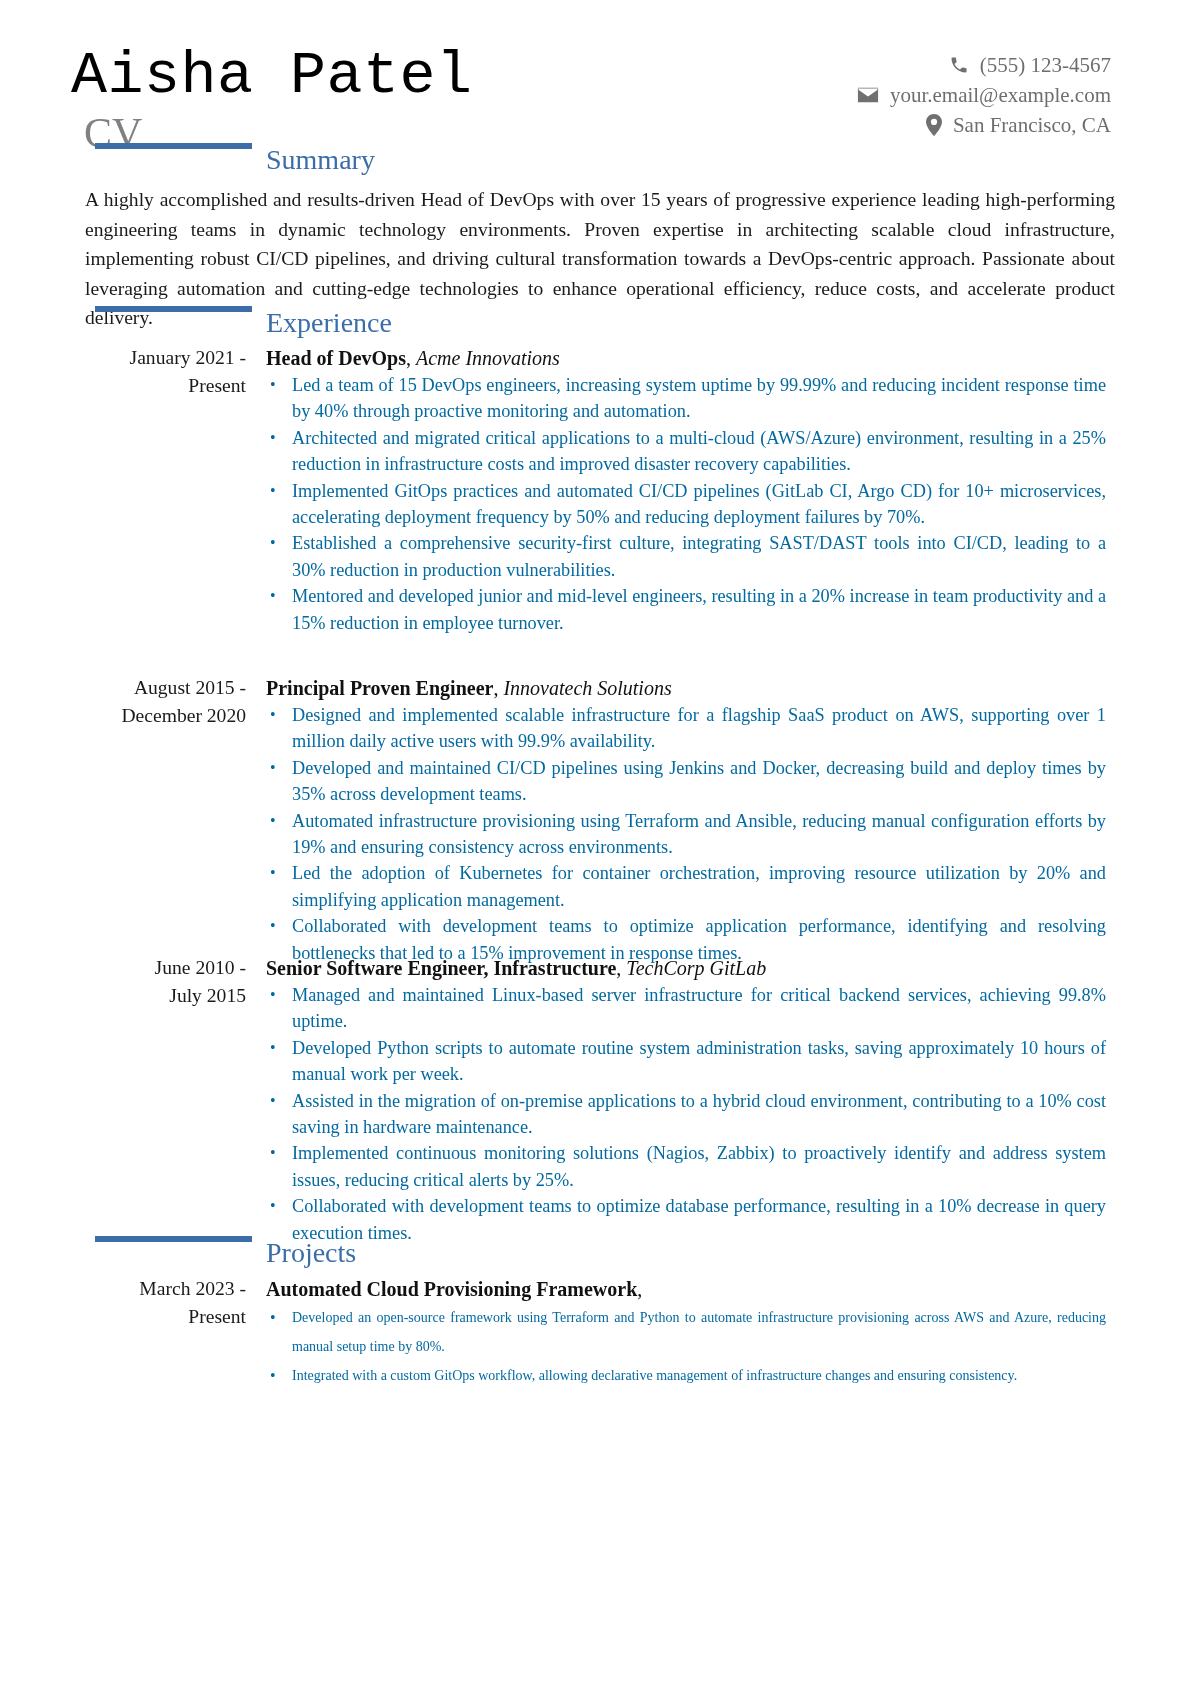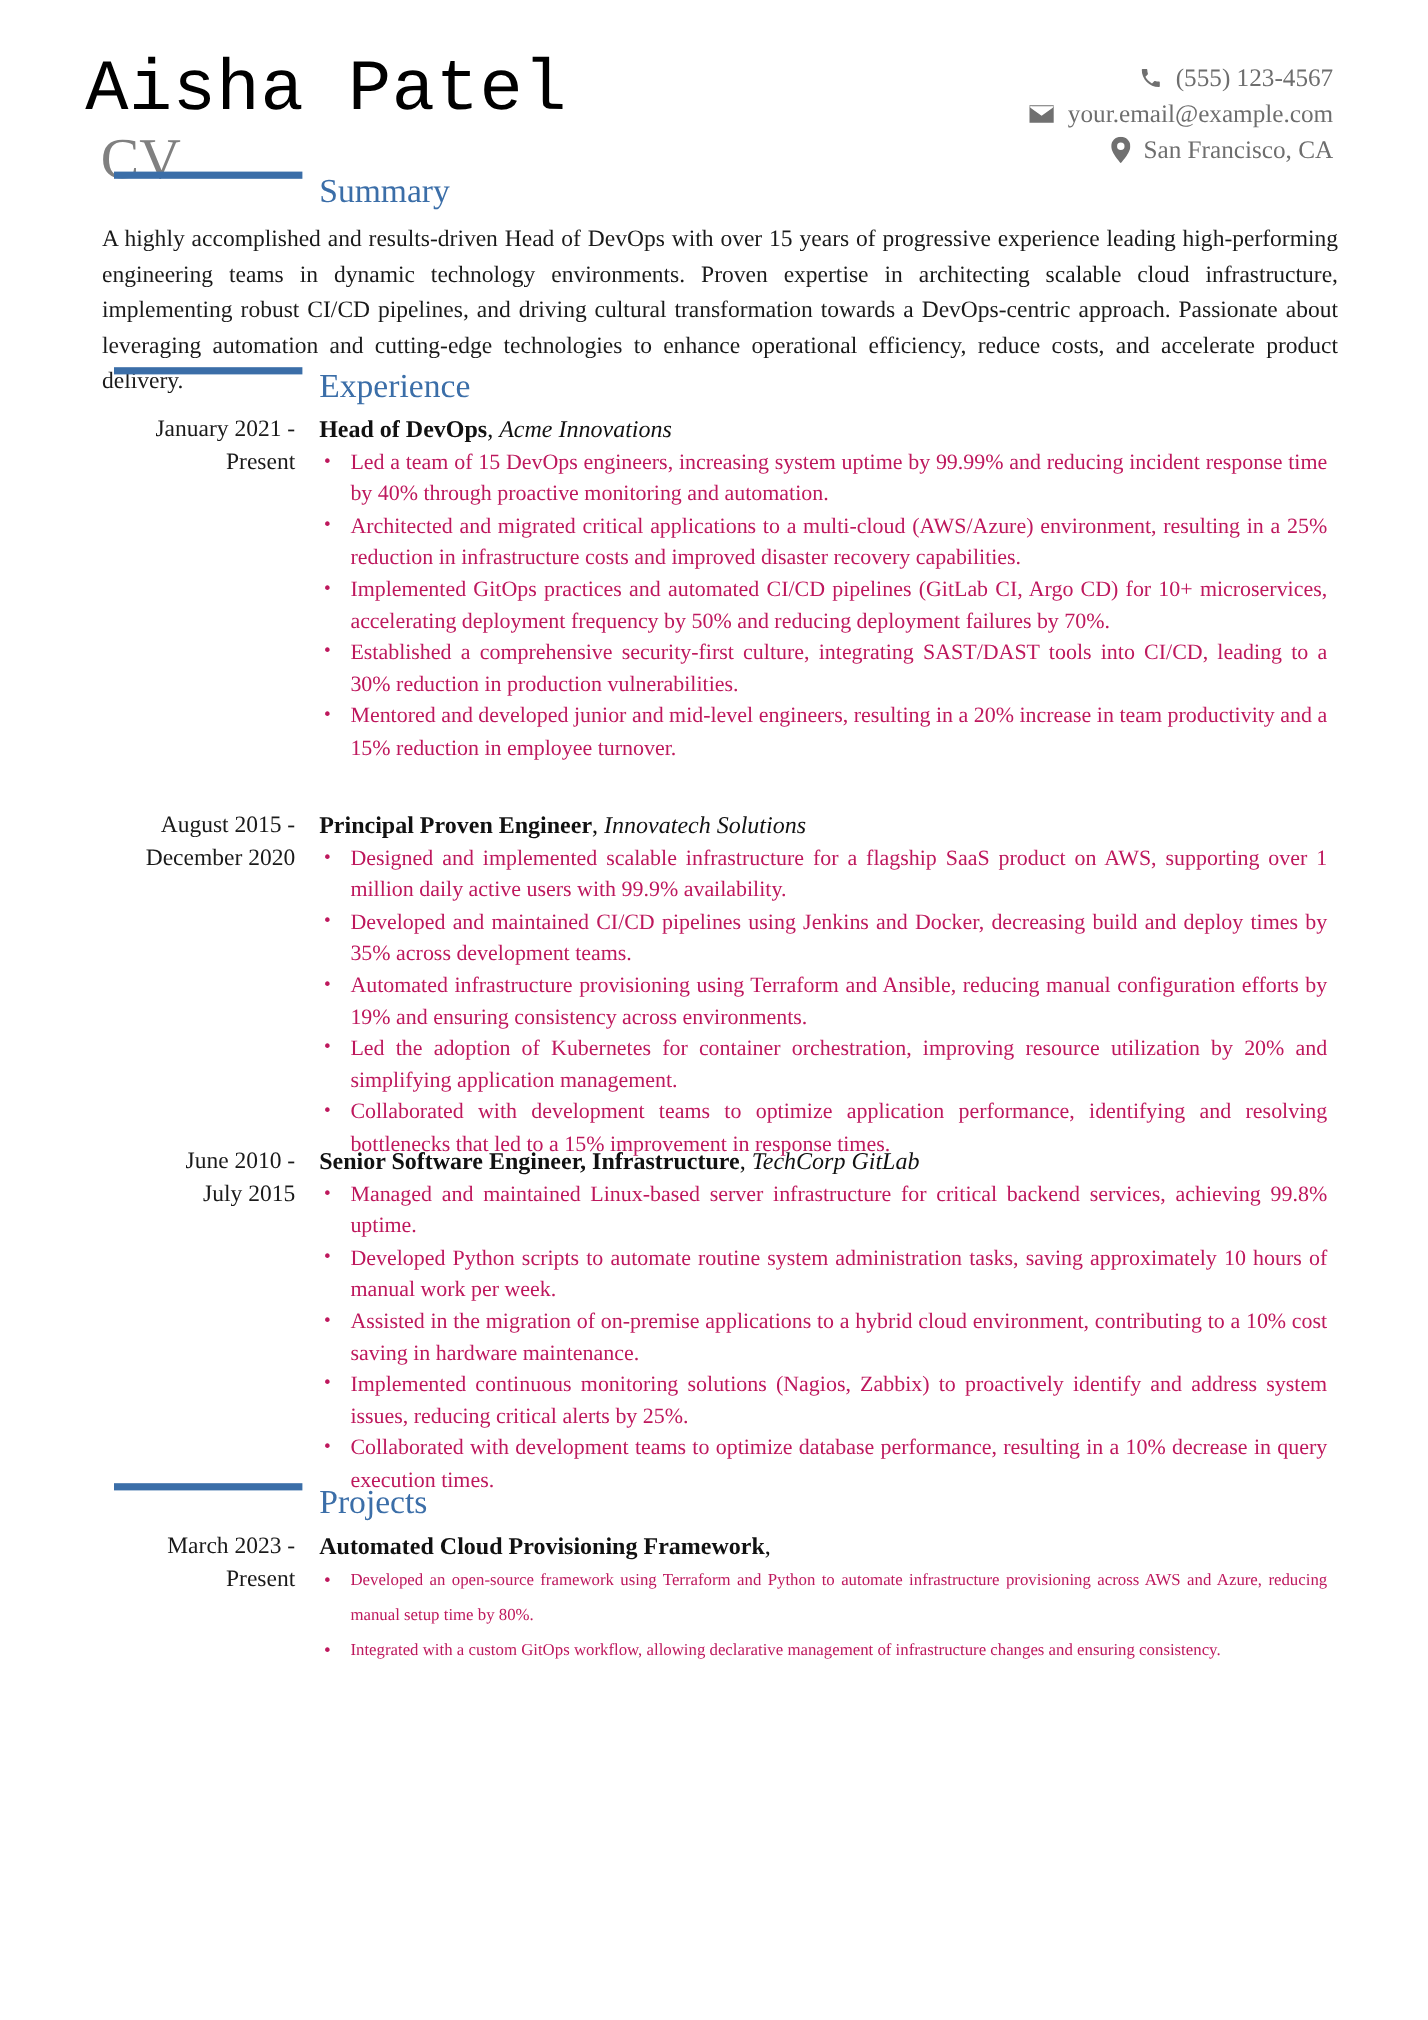--- a/index.html
+++ b/index.html
@@ -13,21 +13,21 @@
   
   .name {
     position: absolute; left: 71px; top: 40px;
     font-family: Liberation Mono, monospace;
     font-size: 60px; line-height: 72px; color: #000; font-weight: normal;
     letter-spacing: 0.5px;
   }
   .subtitle {
     position: absolute; left: 84px; top: 108px;
     font-family: "Liberation Serif", serif;
-    font-size: 48px; line-height: 50px; color: #808080;
+    font-size: 42px; line-height: 50px; color: #808080;
   }
   .contact {
     position: absolute; right: 79px; top: 50px; text-align: right;
     font-family: "Liberation Serif", serif; font-size: 21px; color: #6e6e6e;
   }
   .contact-row { display: flex; justify-content: flex-end; align-items: center; height: 30px; }
   .contact-row svg { margin-right: 11px; fill: #707070; }
 
   
   .section-head { position: absolute; left: 95px; height: 34px; display: flex; }
@@ -51,21 +51,21 @@
   .entry-body { position: absolute; left: 266px; width: 840px; }
   .entry-title {
     font-family: "Liberation Serif", serif; font-size: 20px; line-height: 28px; color: #111;
   }
   .entry-title b { font-weight: bold; }
   .entry-title i { font-style: italic; }
   ul.bullets { margin: 0; padding: 0; list-style: none; }
   ul.bullets li {
     position: relative; padding-left: 26px;
     font-family: "Liberation Serif", serif; font-size: 18.3px; line-height: 26.4px;
-    color: #be185d; text-align: justify; hyphens: auto;
+    color: #0369a1; text-align: justify; hyphens: auto;
   }
   ul.bullets li::before {
     content: "•"; position: absolute; left: 4px; top: 0; font-size: 16px;
   }
   ul.bullets.large li { font-size: 14px; line-height: 29px; }
 </style>
 </head>
 <body>
 
 <div class="page">

